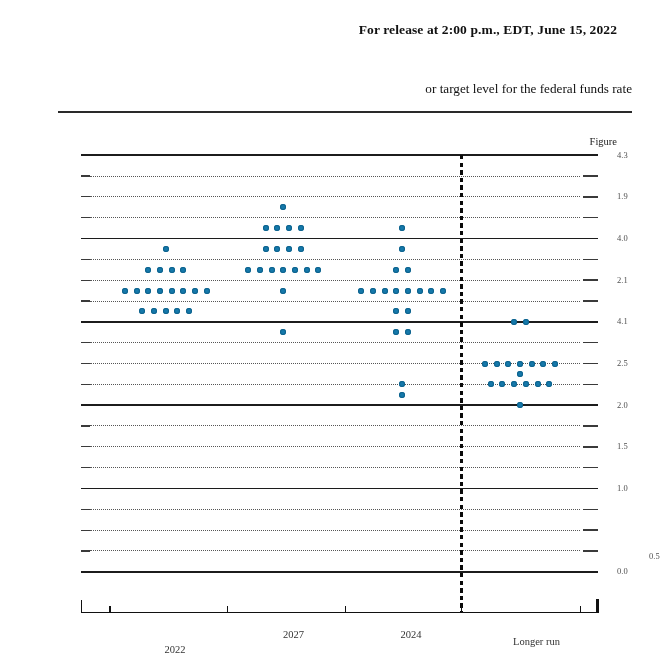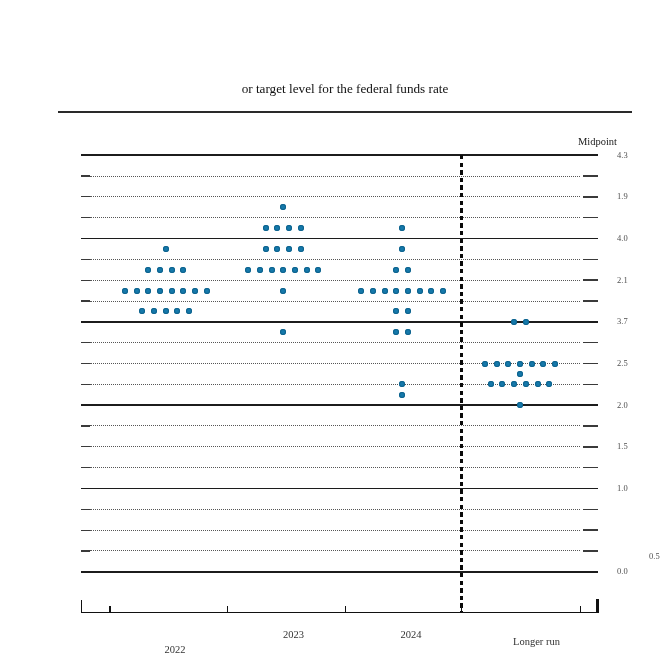--- a/index.html
+++ b/index.html
@@ -6,47 +6,48 @@
   .page{
     position:relative;width:669px;height:653px;background:#ffffff;
     font-family:"Liberation Serif","DejaVu Serif",serif;color:#1a1a1a;overflow:hidden;
   }
   .release{
     position:absolute;top:22px;left:260px;width:357px;text-align:right;
     font-weight:bold;font-size:13.5px;color:#111;letter-spacing:.1px;
   }
   .caption{position:absolute;top:81px;left:58px;width:574px;font-size:13.2px;line-height:15.6px;color:#111;}
   .caption .l1{text-align:justify;text-align-last:justify;}
-  .caption .l2{text-align:center;}
+  .caption .l2{text-align:right;}
   .rule{position:absolute;top:111px;left:58px;width:574px;height:1.6px;background:#2a2a2a;}
   .abs{position:absolute;}
   .grid-solid{position:absolute;background:#1c1c1c;}
   .grid-dot{position:absolute;height:0;border-top:1px dotted #565656;}
   .grid-seg{position:absolute;background:#3a3a3a;}
   .ylab{position:absolute;font-size:8.5px;color:#4f4f4f;width:22px;text-align:left;line-height:9px;}
   .percent{position:absolute;top:136px;left:540px;width:77px;text-align:right;font-size:10.5px;color:#222;}
   .vsep{position:absolute;background:repeating-linear-gradient(to bottom,#0a0a0a 0 4.5px,transparent 4.5px 7.6px);}
   .xaxis{position:absolute;background:#111;}
   .xtick{position:absolute;background:#111;}
   .xlab{position:absolute;font-size:10.5px;color:#333;transform:translateX(-50%);white-space:nowrap;}
   .dot{position:absolute;width:6px;height:6px;border-radius:50%;}
 </style>
 </head>
 <body>
 
 <div class="page">
 
+  <div class="release">For release at 2:00 p.m., EDT, June 15, 2022</div>
 
   <div class="caption">
     <div class="l2">or target level for the federal funds rate</div>
   </div>
 
   <div class="rule"></div>
 
-  <div class="percent">Midpoint</div>
+  <div class="percent">Figure</div>
 
   <div id="chart" class="abs" style="left:0;top:0;width:669px;height:653px;">
       <div class="grid-solid" style="left: 81px; top: 570.95px; width: 517px; height: 1.7px;"></div>
       <div class="grid-seg" style="left: 81px; top: 550.37px; width: 9px; height: 1.2px;"></div>
       <div class="grid-dot" style="left: 90px; top: 550.47px; width: 490px;"></div>
       <div class="grid-seg" style="left: 583px; top: 550.17px; width: 15px; height: 1.6px;"></div>
       <div class="grid-seg" style="left: 81px; top: 529.54px; width: 9px; height: 1.2px;"></div>
       <div class="grid-dot" style="left: 90px; top: 529.64px; width: 490px;"></div>
       <div class="grid-seg" style="left: 583px; top: 529.34px; width: 15px; height: 1.6px;"></div>
       <div class="grid-seg" style="left: 81px; top: 508.71px; width: 9px; height: 1.2px;"></div>
@@ -90,38 +91,38 @@
       <div class="grid-dot" style="left: 90px; top: 196.36px; width: 490px;"></div>
       <div class="grid-seg" style="left: 583px; top: 196.06px; width: 15px; height: 1.6px;"></div>
       <div class="grid-seg" style="left: 81px; top: 175.43px; width: 9px; height: 1.2px;"></div>
       <div class="grid-dot" style="left: 90px; top: 175.53px; width: 490px;"></div>
       <div class="grid-seg" style="left: 583px; top: 175.23px; width: 15px; height: 1.6px;"></div>
       <div class="grid-solid" style="left: 81px; top: 154.2px; width: 517px; height: 2px;"></div>
       <div class="ylab" style="left: 617px; top: 150.7px;">4.3</div>
       <div class="ylab" style="left: 617px; top: 192.36px;">1.9</div>
       <div class="ylab" style="left: 617px; top: 234.02px;">4.0</div>
       <div class="ylab" style="left: 617px; top: 275.68px;">2.1</div>
-      <div class="ylab" style="left: 617px; top: 317.34px;">3.7</div>
+      <div class="ylab" style="left: 617px; top: 317.34px;">4.1</div>
       <div class="ylab" style="left: 617px; top: 359px;">2.5</div>
       <div class="ylab" style="left: 617px; top: 400.66px;">2.0</div>
       <div class="ylab" style="left: 617px; top: 442.32px;">1.5</div>
       <div class="ylab" style="left: 617px; top: 483.98px;">1.0</div>
       <div class="ylab" style="left: 617px; top: 552px; padding-left: 32px;">0.5</div>
       <div class="ylab" style="left: 617px; top: 567.3px;">0.0</div>
       <div class="vsep" style="left: 460.2px; top: 155.2px; width: 2.6px; height: 457.6px;"></div>
       <div class="xaxis" style="left: 80.5px; top: 611.8px; width: 518.5px; height: 1.6px;"></div>
       <div class="xtick" style="left: 80.7px; top: 600.3px; width: 1.6px; height: 12px;"></div>
       <div class="xtick" style="left: 596.2px; top: 599.3px; width: 2.8px; height: 13px;"></div>
       <div class="xtick" style="left: 109.3px; top: 605.5px; width: 1.3px; height: 6.5px;"></div>
       <div class="xtick" style="left: 227px; top: 605.5px; width: 1.3px; height: 6.5px;"></div>
       <div class="xtick" style="left: 345px; top: 605.5px; width: 1.3px; height: 6.5px;"></div>
       <div class="xtick" style="left: 461.2px; top: 605.5px; width: 1.3px; height: 6.5px;"></div>
       <div class="xtick" style="left: 580px; top: 605.5px; width: 1.3px; height: 6.5px;"></div>
       <div class="xlab" style="left: 175px; top: 602px; margin-top: 42px;">2022</div>
-      <div class="xlab" style="left: 293.5px; top: 629px;">2023</div>
+      <div class="xlab" style="left: 293.5px; top: 629px;">2027</div>
       <div class="xlab" style="left: 411px; top: 629px;">2024</div>
       <div class="xlab" style="left: 536.5px; top: 629px; margin-top: 7px;">Longer run</div>
       <div class="dot" style="left: 162.8px; top: 245.935px; background: rgb(21, 121, 171); box-shadow: rgb(15, 98, 141) 0px 0px 0px 1px inset;"></div>
       <div class="dot" style="left: 145.295px; top: 266.765px; background: rgb(21, 121, 171); box-shadow: rgb(15, 98, 141) 0px 0px 0px 1px inset;"></div>
       <div class="dot" style="left: 156.965px; top: 266.765px; background: rgb(21, 121, 171); box-shadow: rgb(15, 98, 141) 0px 0px 0px 1px inset;"></div>
       <div class="dot" style="left: 168.635px; top: 266.765px; background: rgb(21, 121, 171); box-shadow: rgb(15, 98, 141) 0px 0px 0px 1px inset;"></div>
       <div class="dot" style="left: 180.305px; top: 266.765px; background: rgb(21, 121, 171); box-shadow: rgb(15, 98, 141) 0px 0px 0px 1px inset;"></div>
       <div class="dot" style="left: 121.955px; top: 287.595px; background: rgb(21, 121, 171); box-shadow: rgb(15, 98, 141) 0px 0px 0px 1px inset;"></div>
       <div class="dot" style="left: 133.625px; top: 287.595px; background: rgb(21, 121, 171); box-shadow: rgb(15, 98, 141) 0px 0px 0px 1px inset;"></div>
       <div class="dot" style="left: 145.295px; top: 287.595px; background: rgb(21, 121, 171); box-shadow: rgb(15, 98, 141) 0px 0px 0px 1px inset;"></div>

